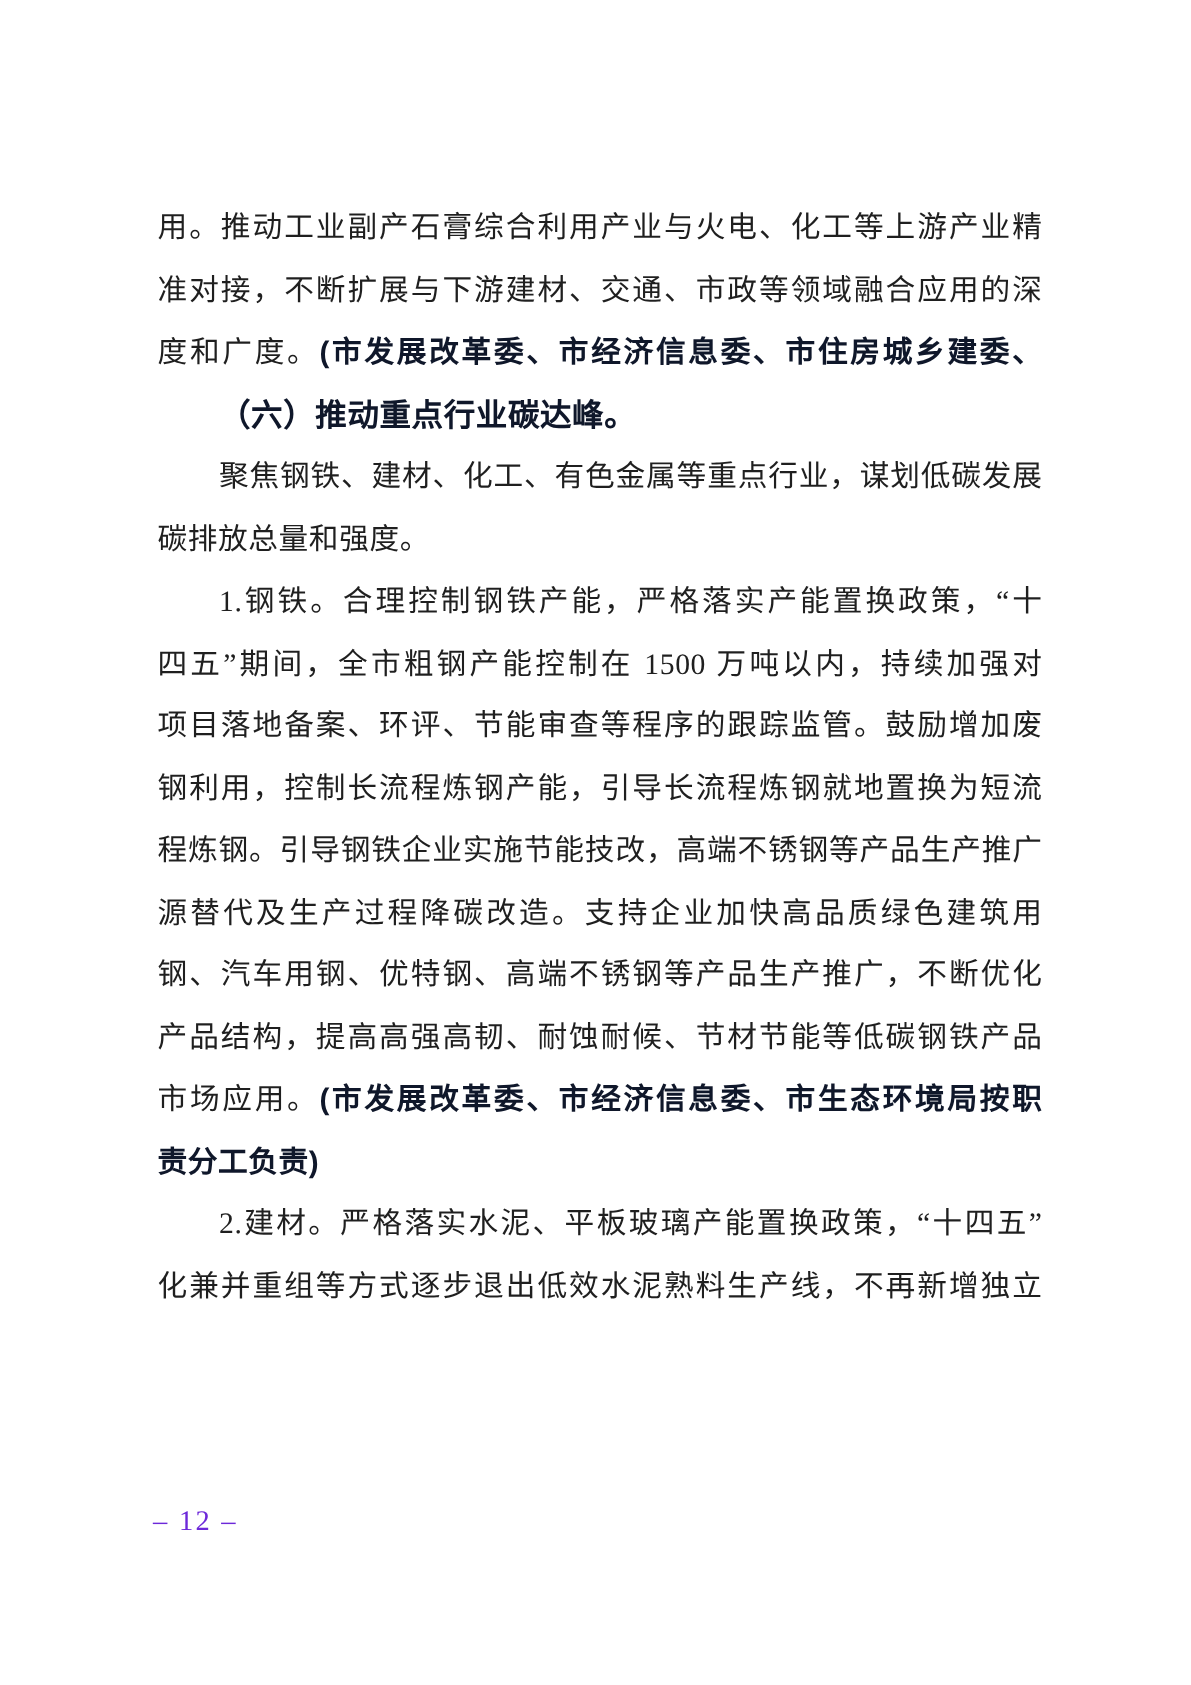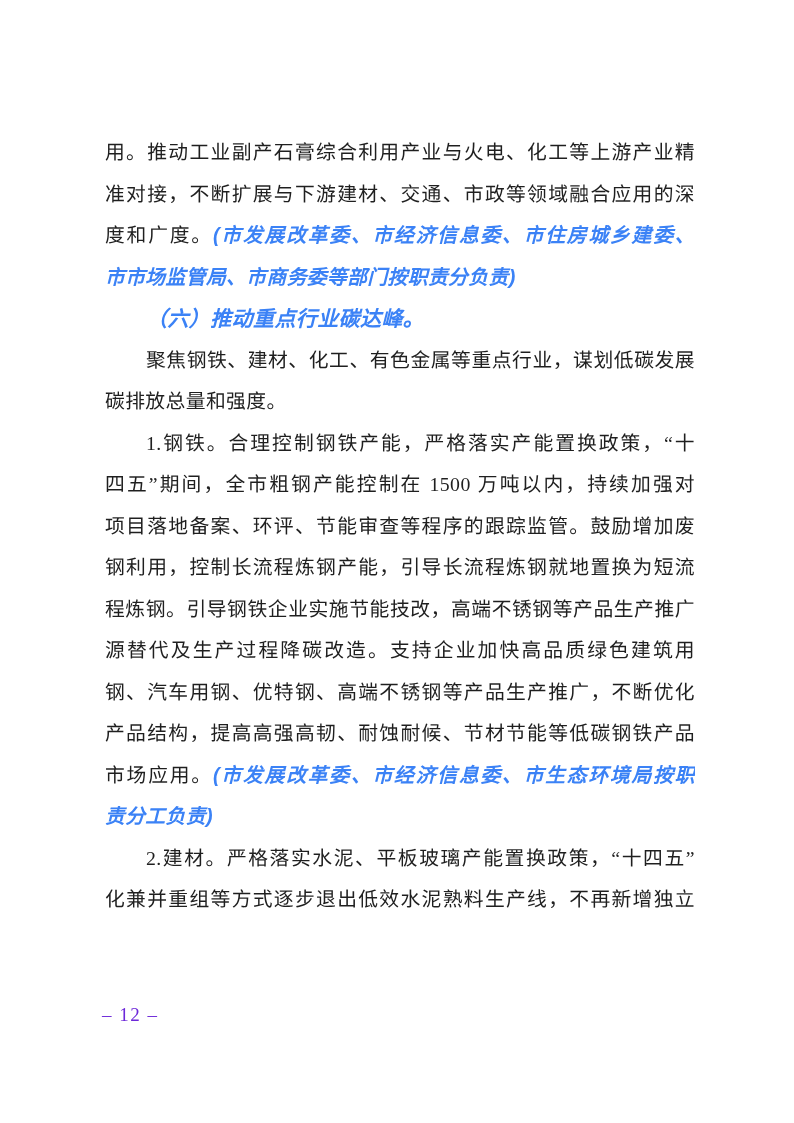--- a/index.html
+++ b/index.html
@@ -37,22 +37,21 @@
   }
   .line.indent {
     text-indent: 41px;
   }
   .seg-r {
     font-family: "Liberation Serif", "DejaVu Serif", serif;
   }
   .seg-b {
     font-family: "Liberation Sans", "DejaVu Sans", sans-serif;
     font-weight: 700;
-    color: #3b82f6;
-    font-style: italic;
+    color: #0f172a;
   }
   .line.heading-line .seg-b {
     font-size: 21px;
   }
   .footer {
     position: absolute;
     left: 102px;
     top: 1002px;
     height: 26px;
     line-height: 26px;
@@ -63,21 +62,20 @@
   }
 </style>
 </head>
 <body>
 
 <div class="page">
   <div class="doc-body" id="doc-body">
       <div class="line"><span class="seg-r">用。推动工业副产石膏综合利用产业与火电、化工等上游产业精</span></div>
       <div class="line"><span class="seg-r">准对接，不断扩展与下游建材、交通、市政等领域融合应用的深</span></div>
       <div class="line"><span class="seg-r">度和广度。</span><span class="seg-b">(市发展改革委、市经济信息委、市住房城乡建委、</span></div>
-      <div class="line pl"><span class="seg-b">市市场监管局、市商务委等部门按职责分负责)</span></div>
       <div class="line indent pl heading-line"><span class="seg-b">（六）推动重点行业碳达峰。</span></div>
       <div class="line indent"><span class="seg-r">聚焦钢铁、建材、化工、有色金属等重点行业，谋划低碳发展</span></div>
       <div class="line pl"><span class="seg-r">碳排放总量和强度。</span></div>
       <div class="line indent"><span class="seg-r">1.钢铁。合理控制钢铁产能，严格落实产能置换政策，“十</span></div>
       <div class="line"><span class="seg-r">四五”期间，全市粗钢产能控制在 1500 万吨以内，持续加强对</span></div>
       <div class="line"><span class="seg-r">项目落地备案、环评、节能审查等程序的跟踪监管。鼓励增加废</span></div>
       <div class="line"><span class="seg-r">钢利用，控制长流程炼钢产能，引导长流程炼钢就地置换为短流</span></div>
       <div class="line"><span class="seg-r">程炼钢。引导钢铁企业实施节能技改，高端不锈钢等产品生产推广</span></div>
       <div class="line"><span class="seg-r">源替代及生产过程降碳改造。支持企业加快高品质绿色建筑用</span></div>
       <div class="line"><span class="seg-r">钢、汽车用钢、优特钢、高端不锈钢等产品生产推广，不断优化</span></div>

